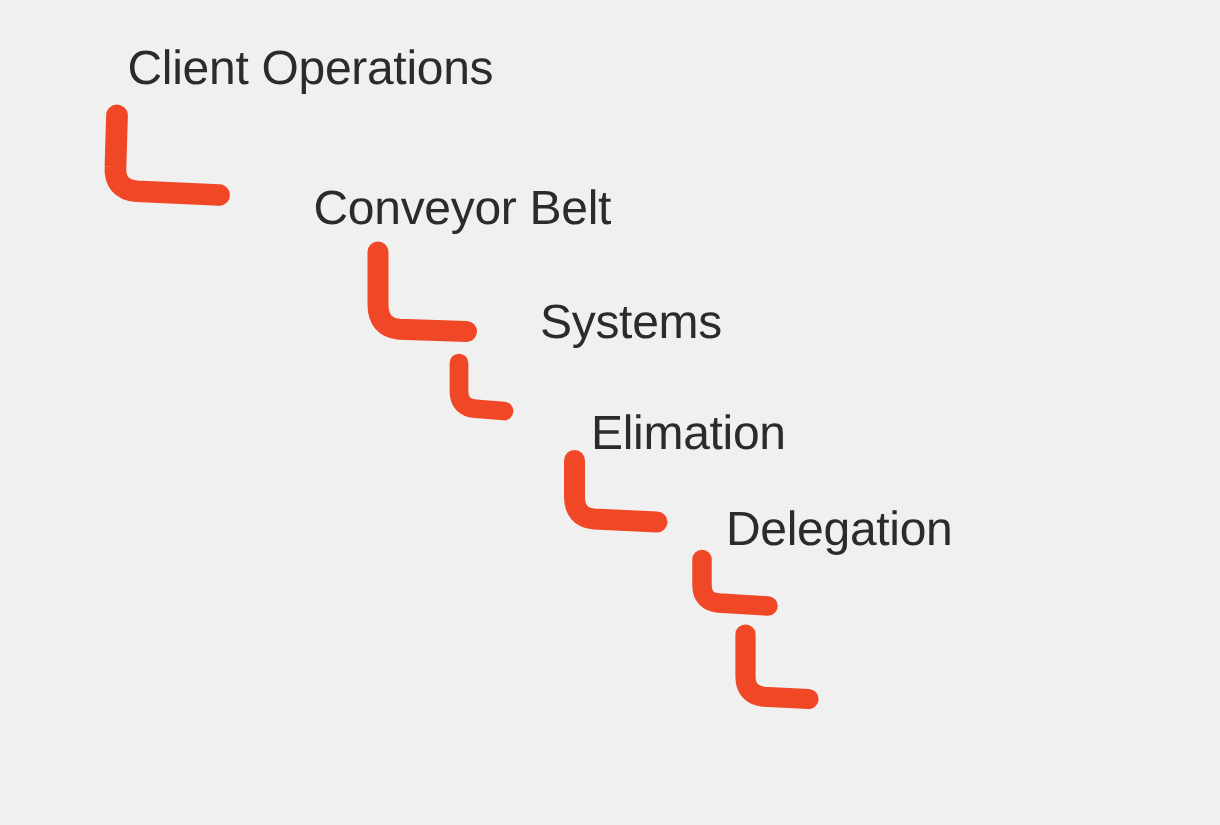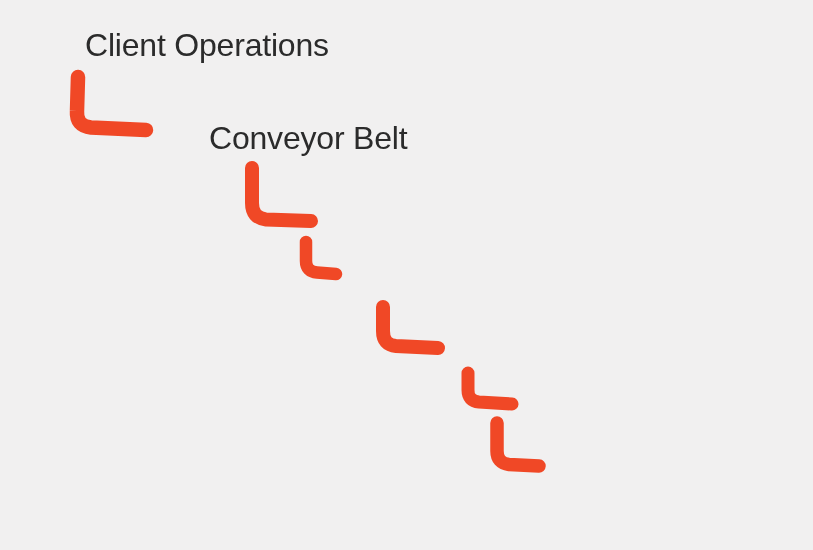--- a/index.html
+++ b/index.html
@@ -57,14 +57,17 @@
     <path d="M78,77 L77,111 Q76,126 91,127.5 L146,130" stroke-width="14.5"></path>
     <path d="M252,168 L252,203 Q252,218 266,219.5 L311,221" stroke-width="14"></path>
     <path d="M306,242 L306,261 Q306,271.5 317,272.5 L336,274" stroke-width="12.5"></path>
     <path d="M383,307 L383,331 Q383,345 396,346 L438,348" stroke-width="14"></path>
     <path d="M468,373 L468,390 Q468,401 479,402 L512,404" stroke-width="13"></path>
     <path d="M497,423 L497,451 Q497,463 509,464.5 L539,466" stroke-width="13.5"></path>
   </svg>
 
   <div class="step-label l0">Client Operations</div>
   <div class="step-label l1">Conveyor Belt</div>
+  <div class="step-label l2">Systems</div>
+  <div class="step-label l3">Elimation</div>
+  <div class="step-label l4">Delegation</div>
 
 </div>
 
 </body></html>

